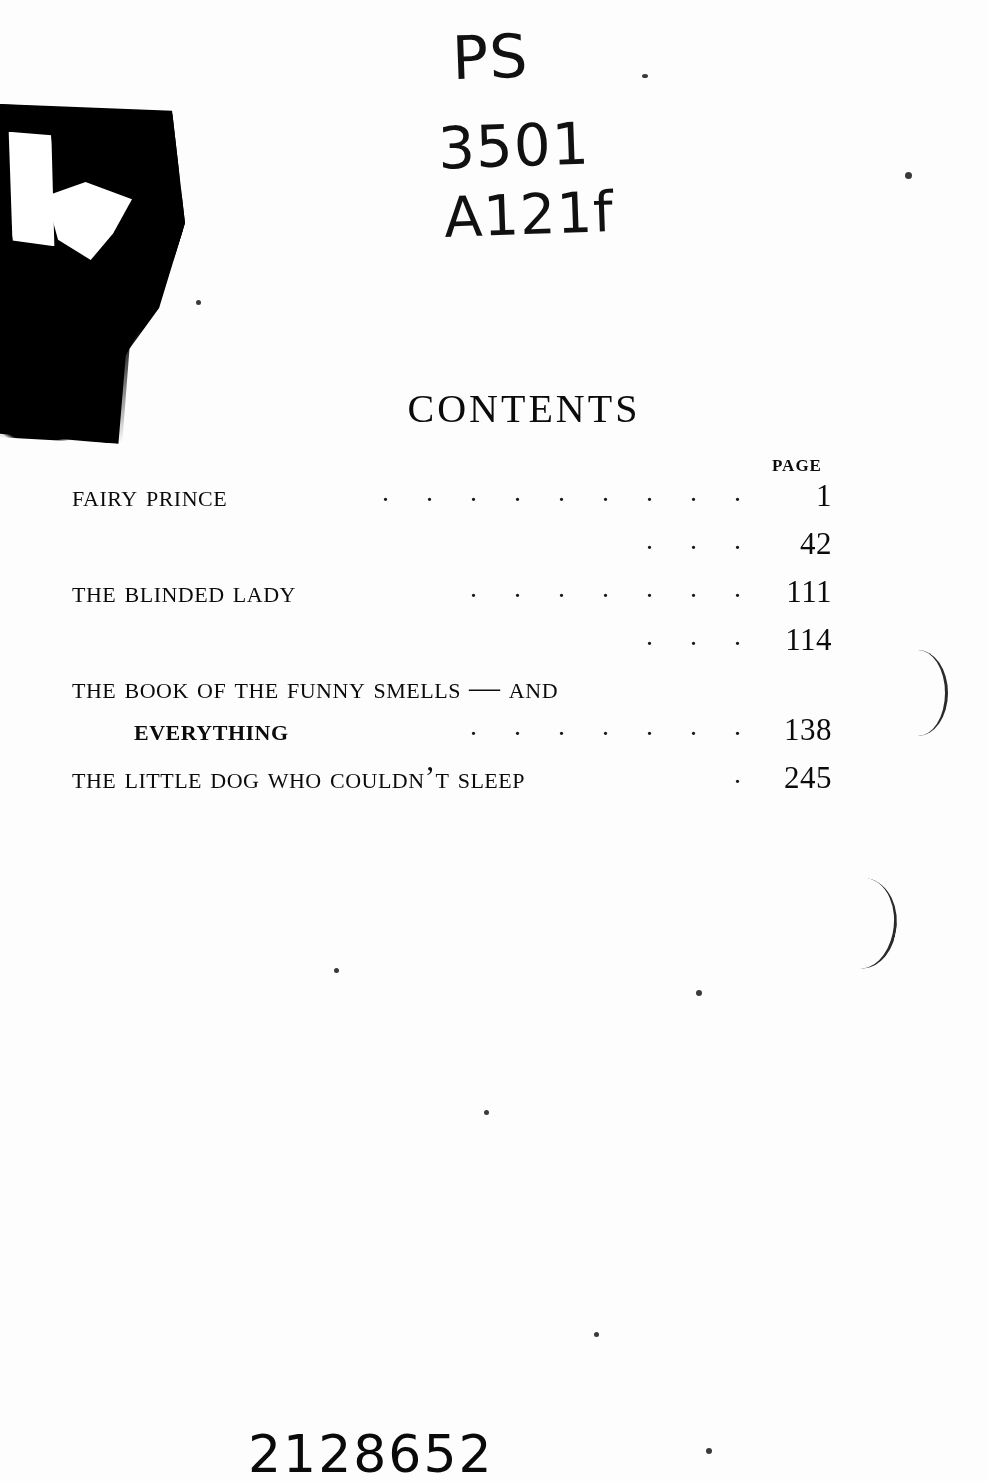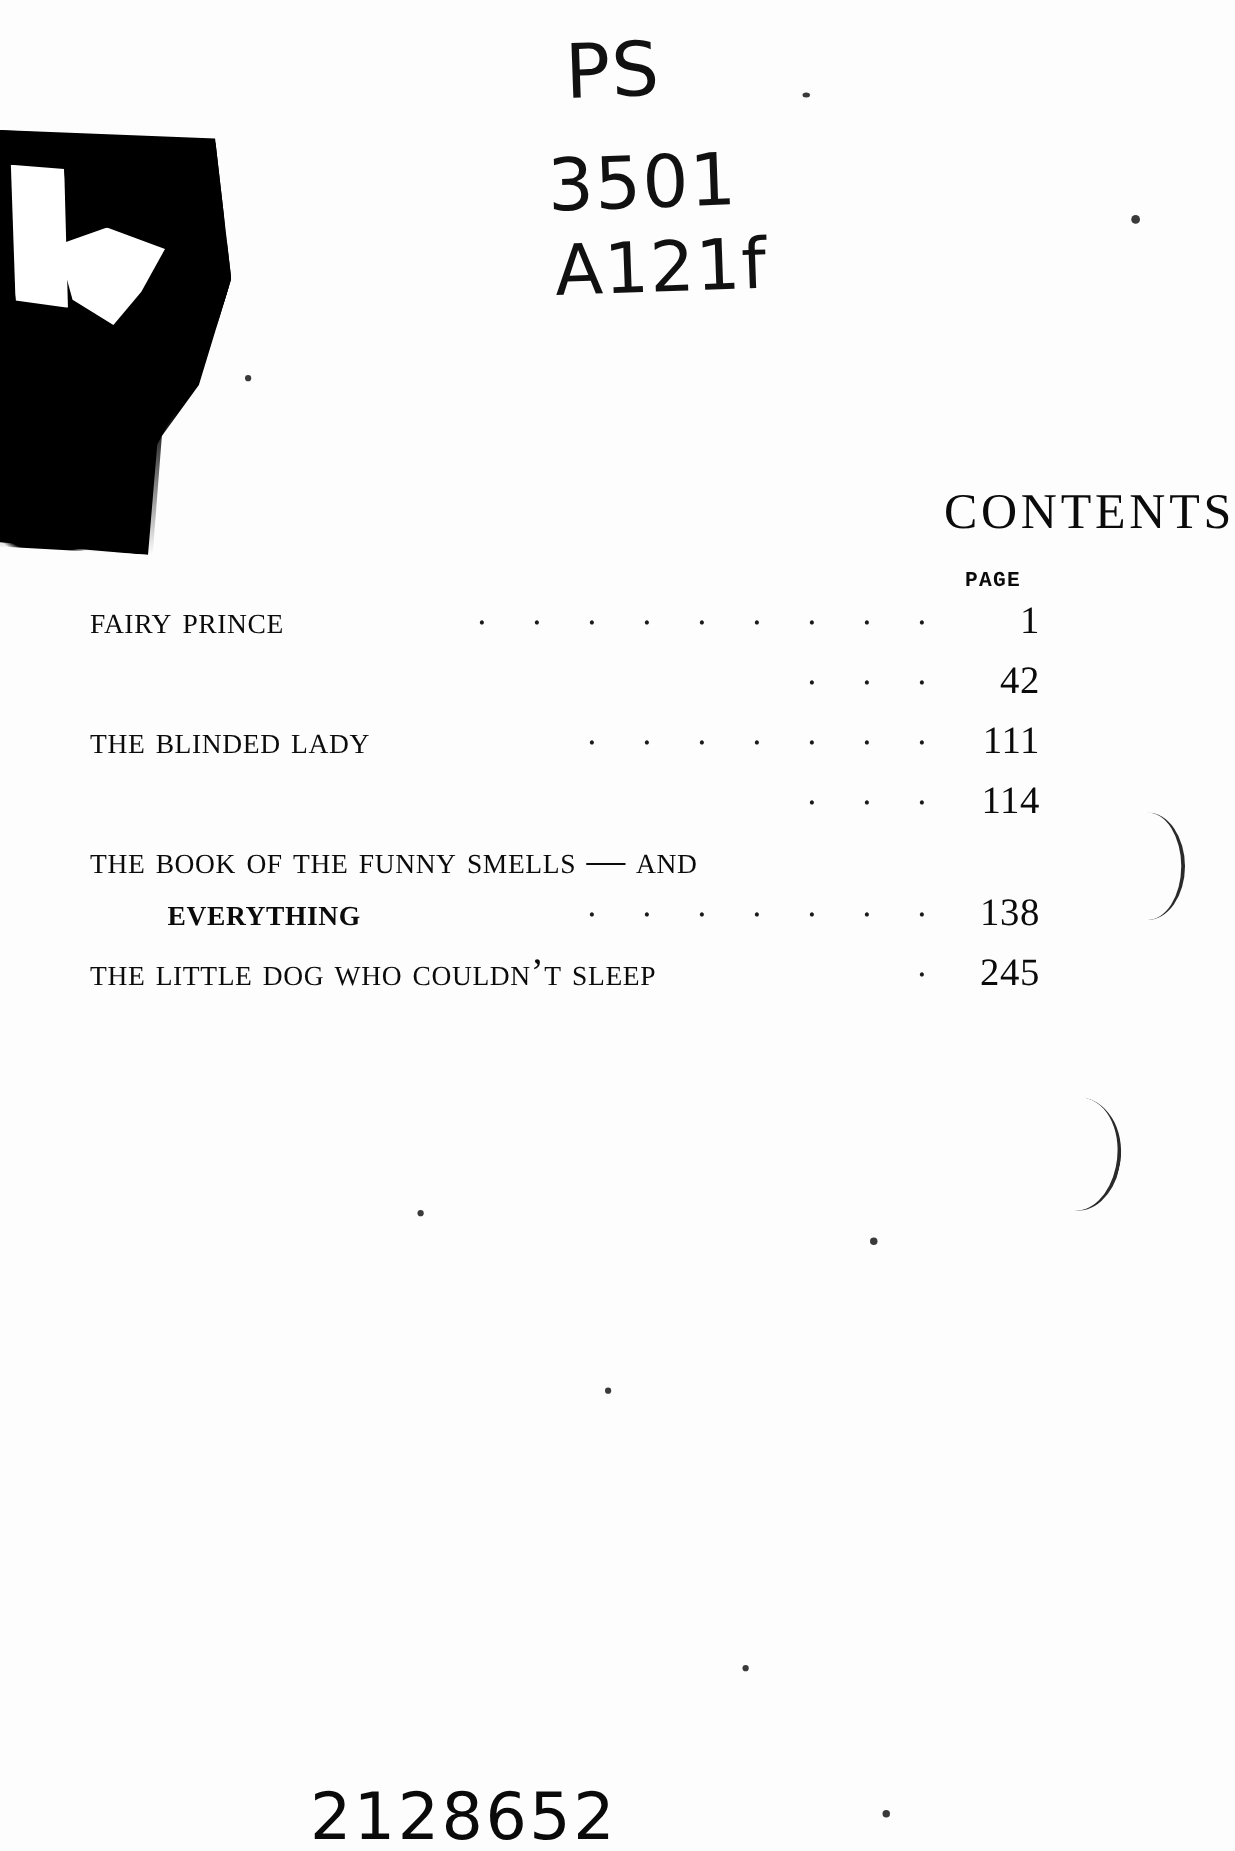--- a/index.html
+++ b/index.html
@@ -86,48 +86,48 @@
   #hw-line1 { left: 452px; top: 22px; font-size: 60px; }
   #hw-line2 { left: 438px; top: 112px; font-size: 58px; }
   #hw-line3 { left: 444px; top: 182px; font-size: 56px; }
 
   
   #contents-title {
     position: absolute;
     left: 0;
     right: 0;
     top: 385px;
-    text-align: right;
+    text-align: center;
     font-size: 40px;
     letter-spacing: 3px;
     font-family: "Liberation Serif", serif;
     padding-left: 60px;
   }
 
   
   #page-col-label {
     position: absolute;
     left: 772px;
     top: 456px;
     font-size: 17px;
     font-weight: bold;
     letter-spacing: 1px;
-    font-family: Liberation Mono, monospace;
+    font-family: Liberation Serif, serif;
   }
 
   
   #toc {
     position: absolute;
     left: 72px;
     top: 480px;
     width: 760px;
   }
   .toc-row {
     display: flex;
-    align-items: center;
+    align-items: flex-end;
     font-size: 30px;
     line-height: 1.0;
     margin-bottom: 17px;
     letter-spacing: 0.5px;
   }
   .toc-row.continuation {
     margin-top: -6px;
   }
   .toc-title {
     font-variant: small-caps;

